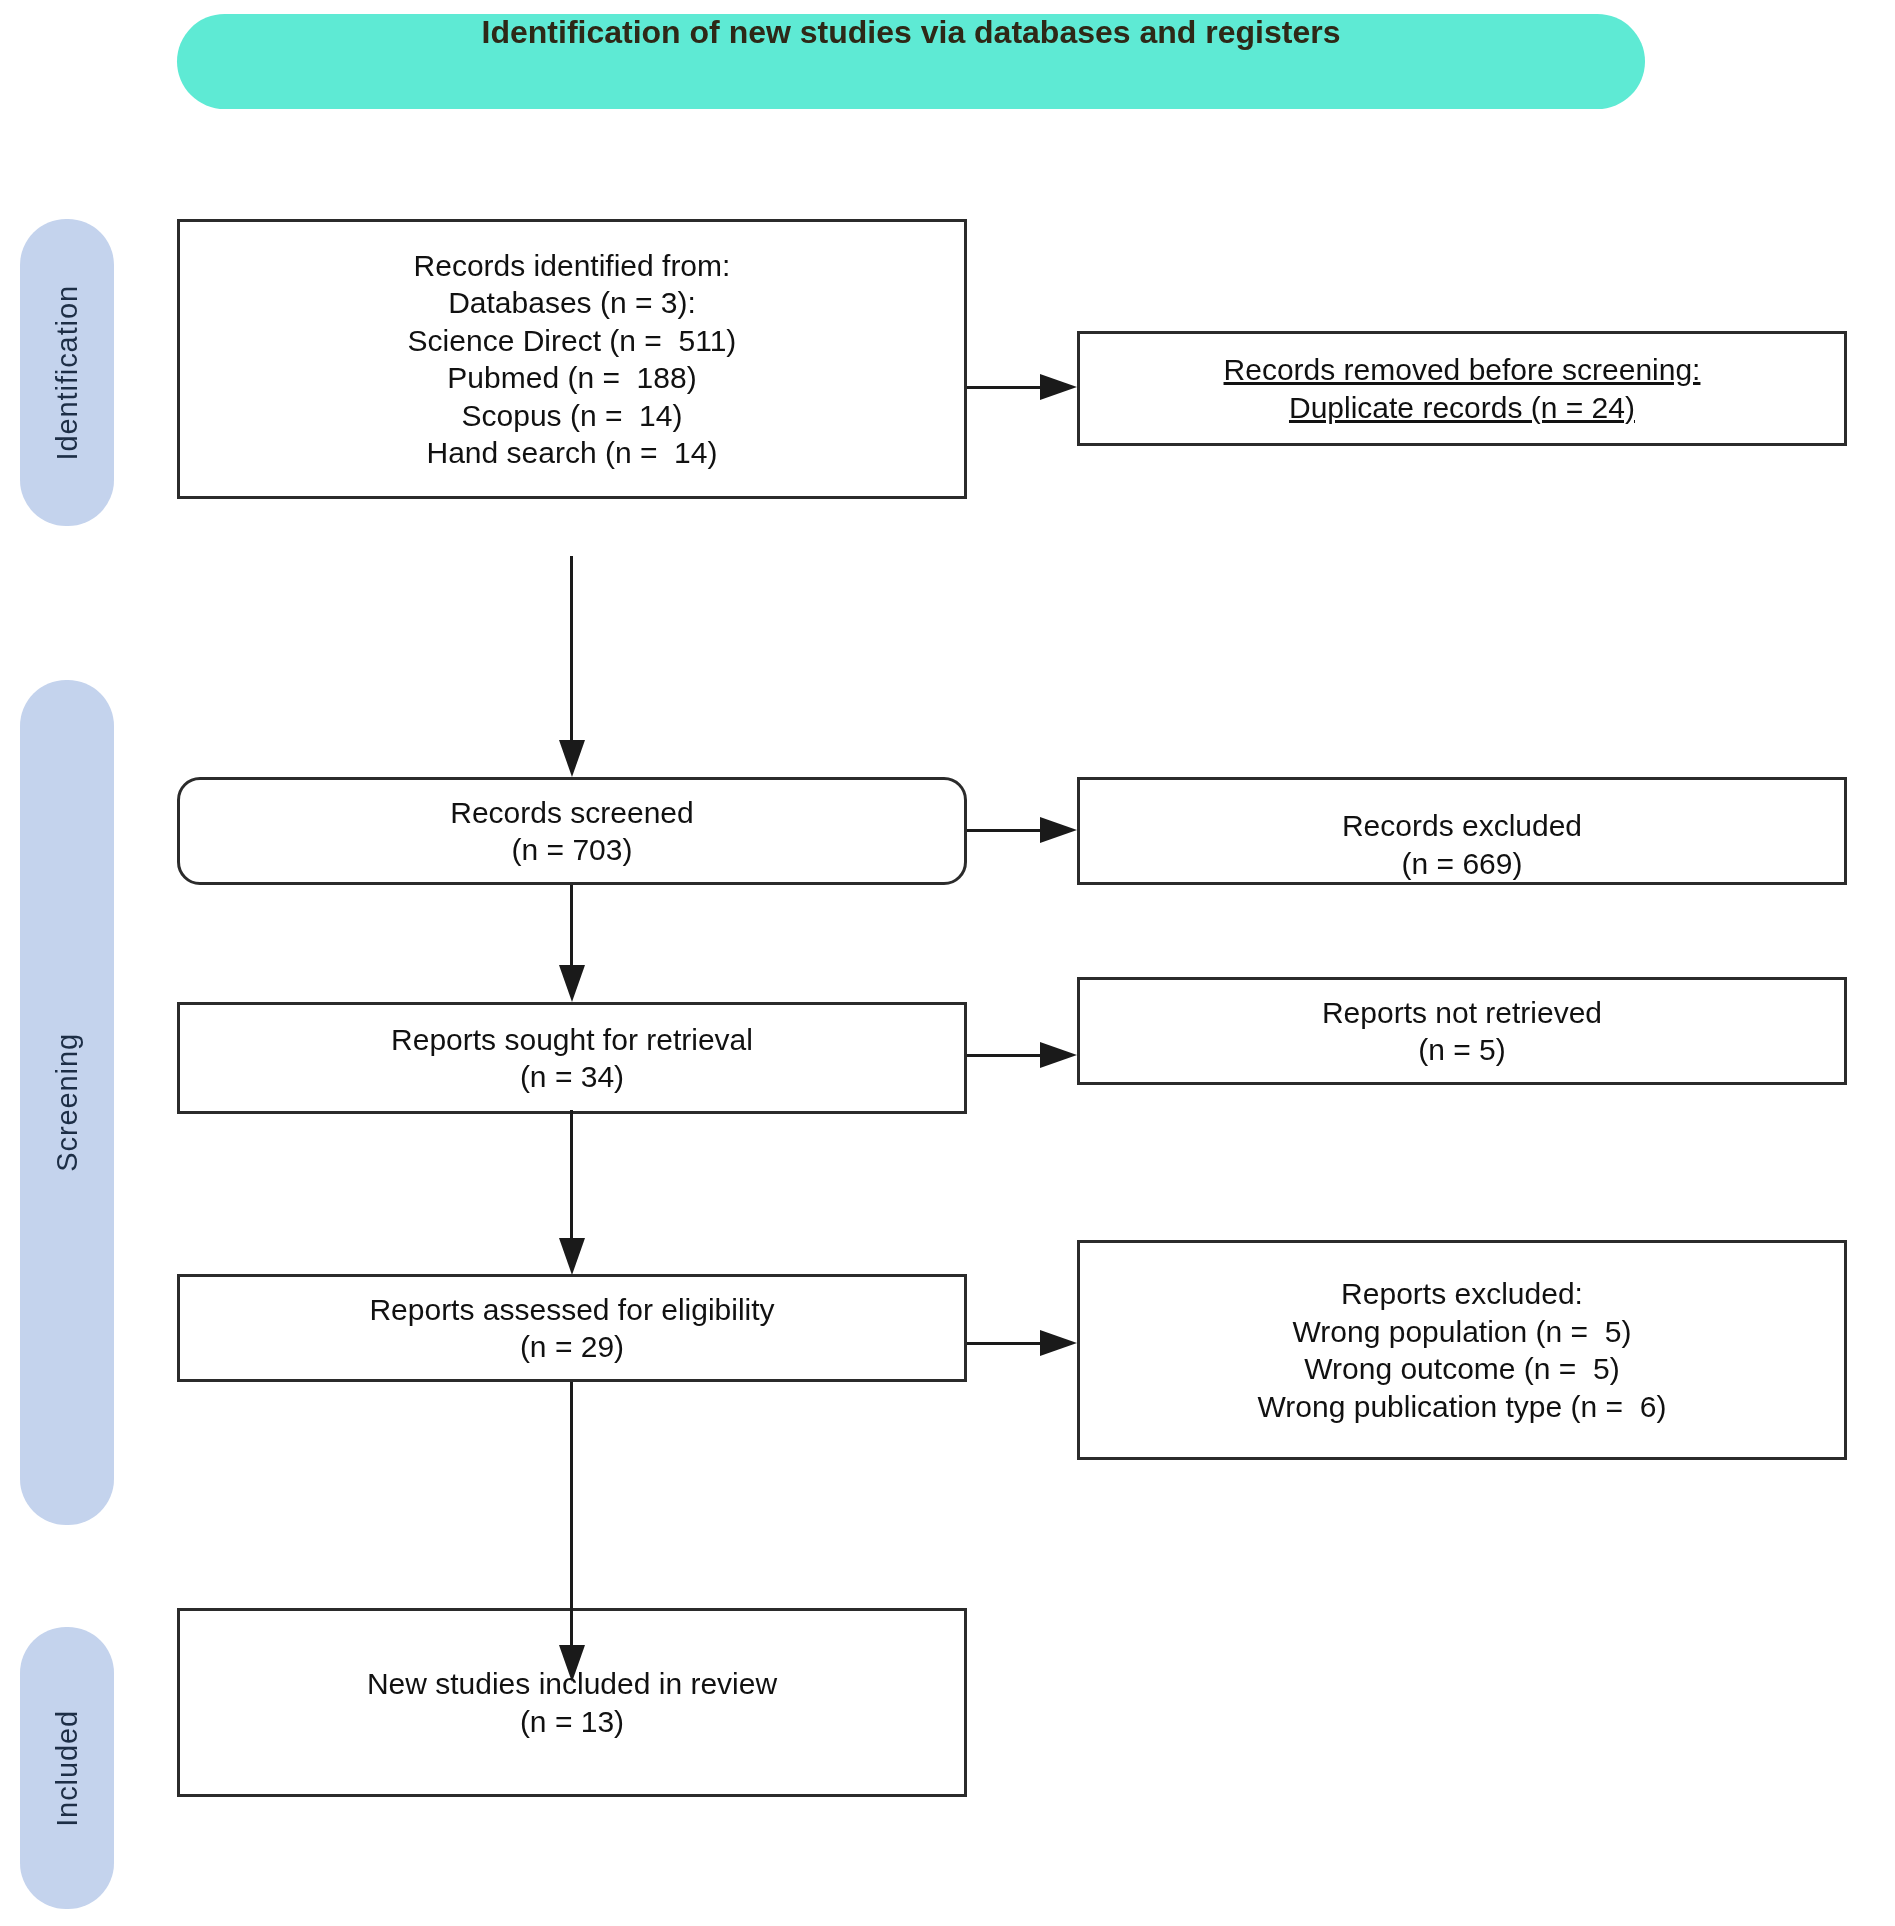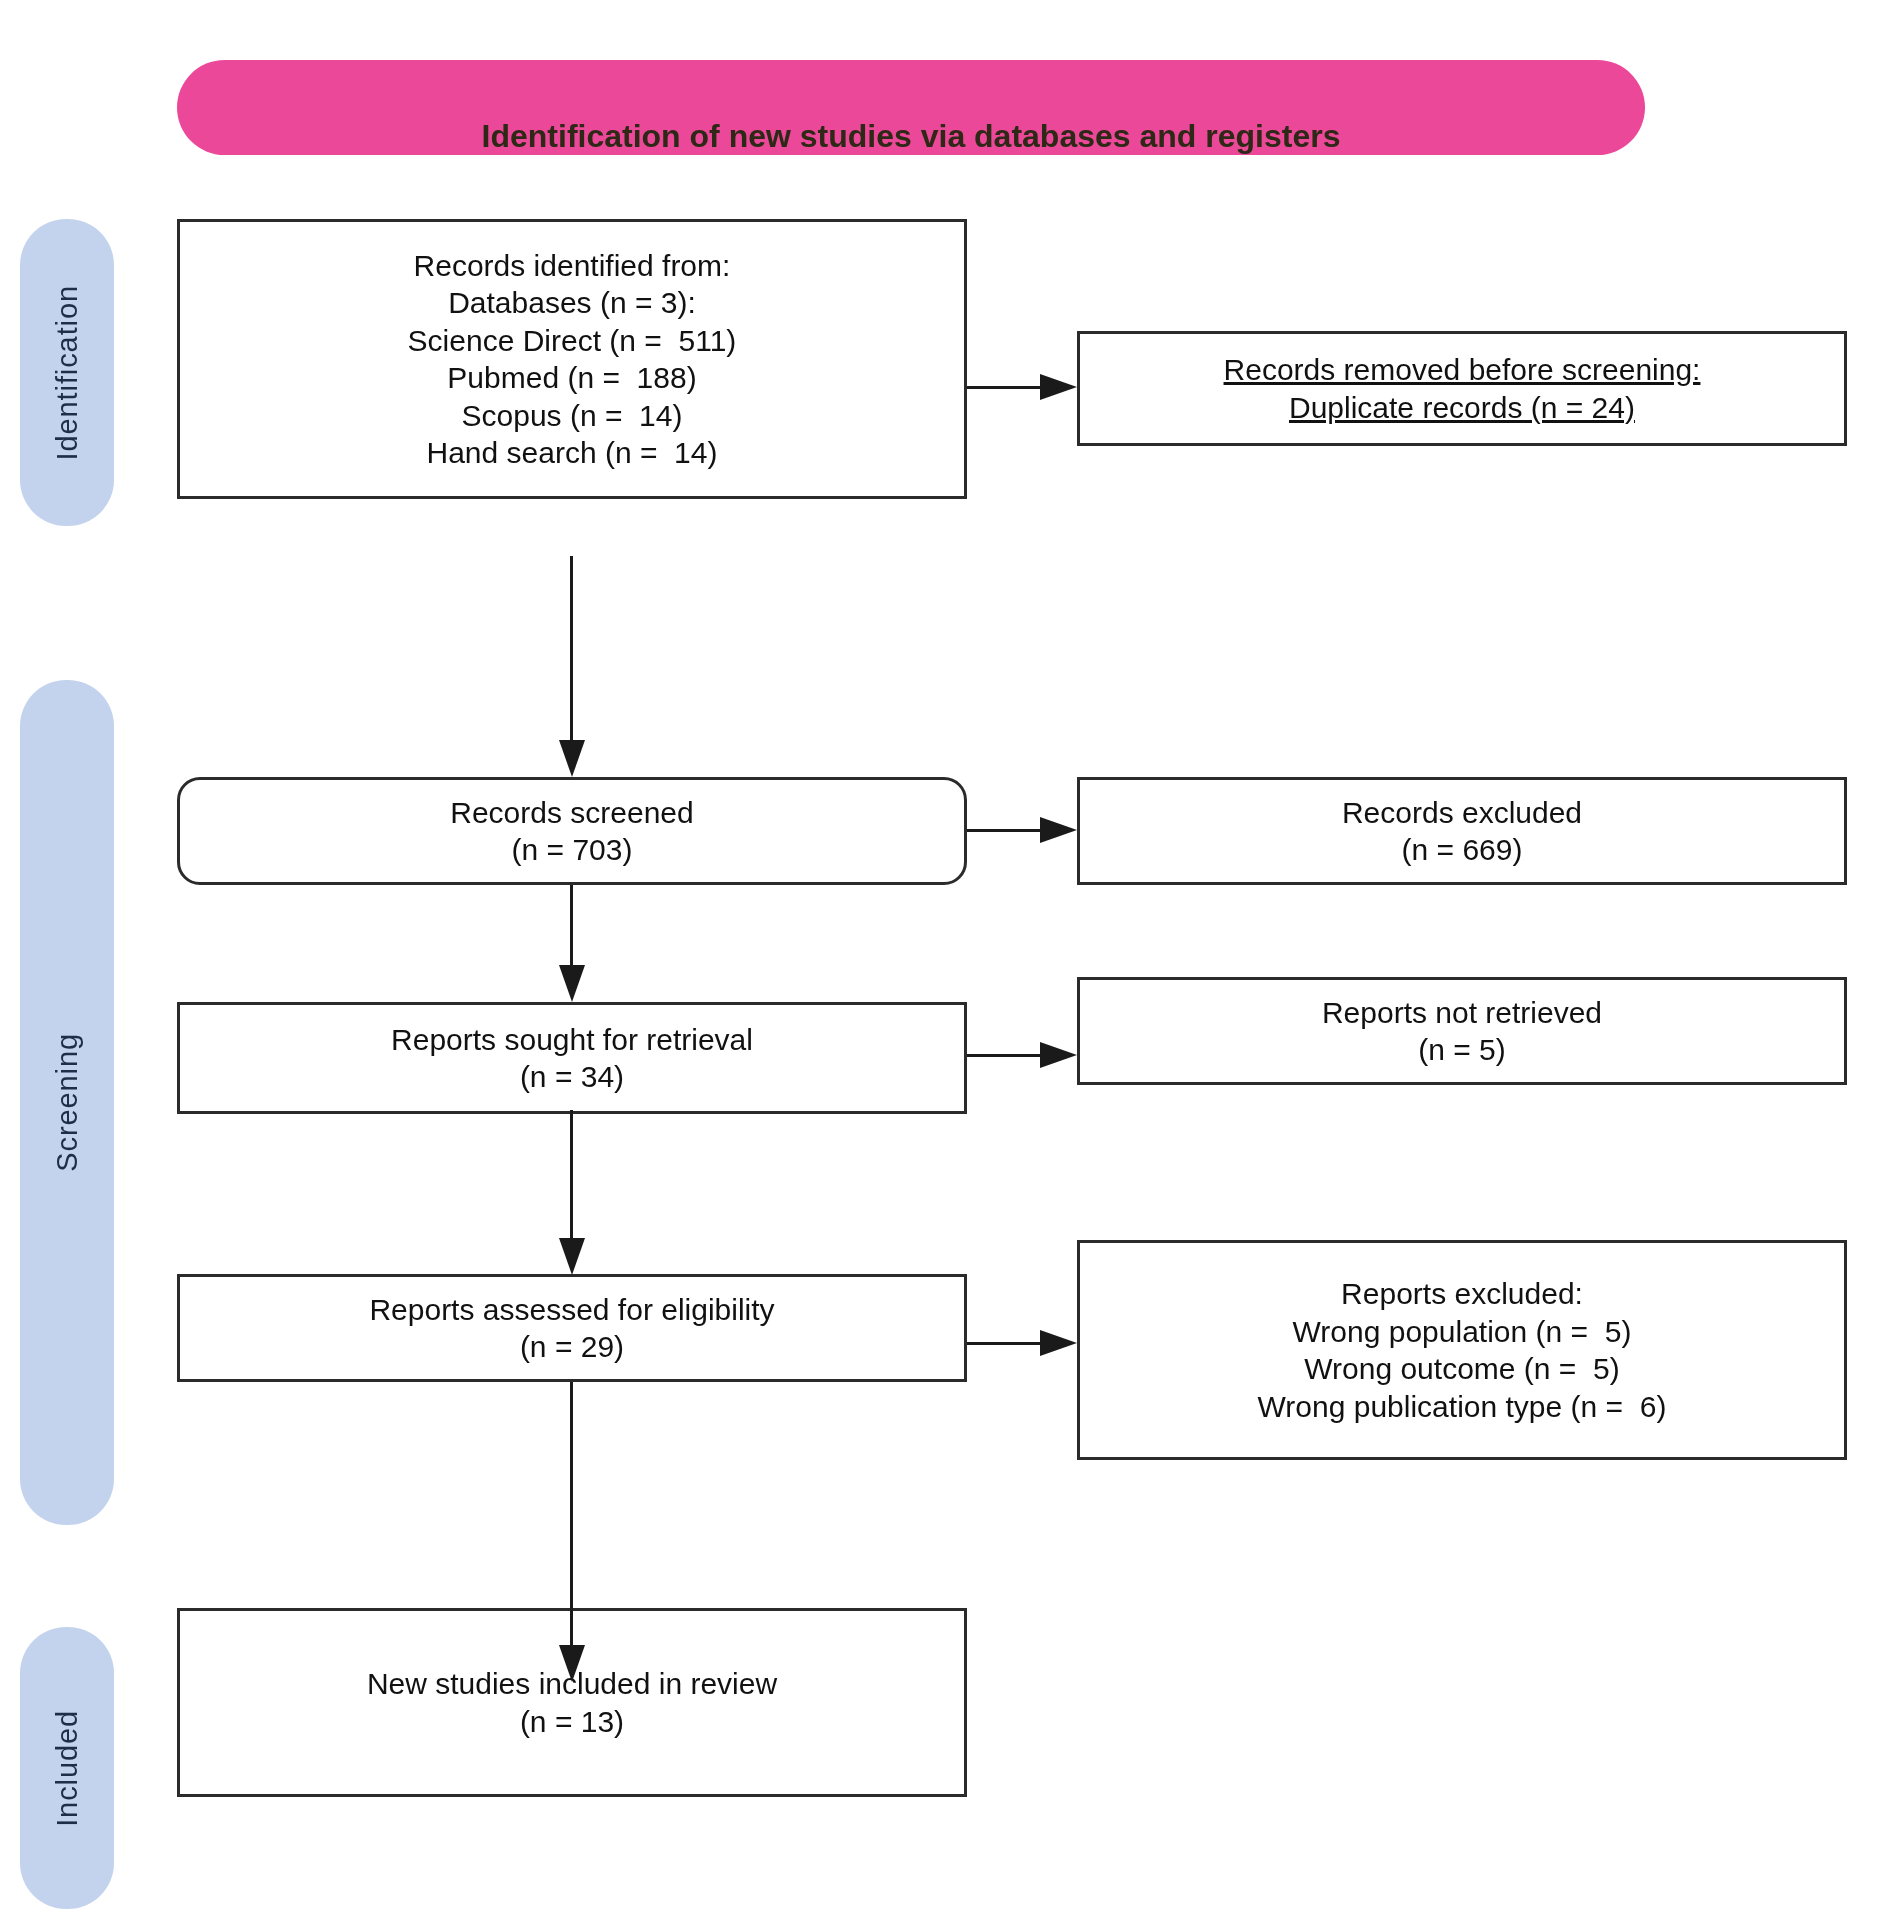--- a/index.html
+++ b/index.html
@@ -12,26 +12,25 @@
     width: 1896px;
     height: 1926px;
     background: #ffffff;
     font-family: "Liberation Sans", "DejaVu Sans", sans-serif;
     color: #111111;
   }
   .banner {
     position: absolute;
     left: 177px; top: 13.7px;
     width: 1468px; height: 95px;
-    background: #ec4899;
+    background: #5eead4;
     border-radius: 48px;
-    display: flex; align-items: flex-end; justify-content: center;
+    display: flex; align-items: flex-start; justify-content: center;
     font-size: 32px; font-weight: bold; color: #2e2817;
     text-align: center;
-    margin-top: 46px;
   }
   .stage-pill {
     position: absolute;
     left: 20px; width: 94px;
     background: #C4D3ED;
     border-radius: 46px;
     display: flex; align-items: center; justify-content: center;
   }
   .stage-pill .vtext {
     writing-mode: vertical-rl;
@@ -56,21 +55,21 @@
     line-height: 1.25;
     white-space: pre-wrap;
     color: #111111;
   }
   .col-left  { left: 177px;  width: 790px; }
   .col-right { left: 1077px; width: 770px; }
 
   .box-identified { top: 219px;  height: 280px; }
   .box-removed    { top: 331px;  height: 115px; text-decoration: underline; }
   .box-screened   { top: 777px; height: 108px; border-radius: 23px; }
-  .box-excluded   { top: 777px; height: 108px; }
+  .box-excluded   { top: 777px; height: 108px; align-items: flex-end; }
   .box-sought     { top: 1002px; height: 112px; }
   .box-notretr    { top: 977px; height: 108px; }
   .box-assessed   { top: 1274px; height: 108px; }
   .box-repexcl    { top: 1240px; height: 220px; }
   .box-included   { top: 1608px; height: 189px; }
 
   .vline {
     position: absolute;
     left: 570px;
     width: 3.2px;

